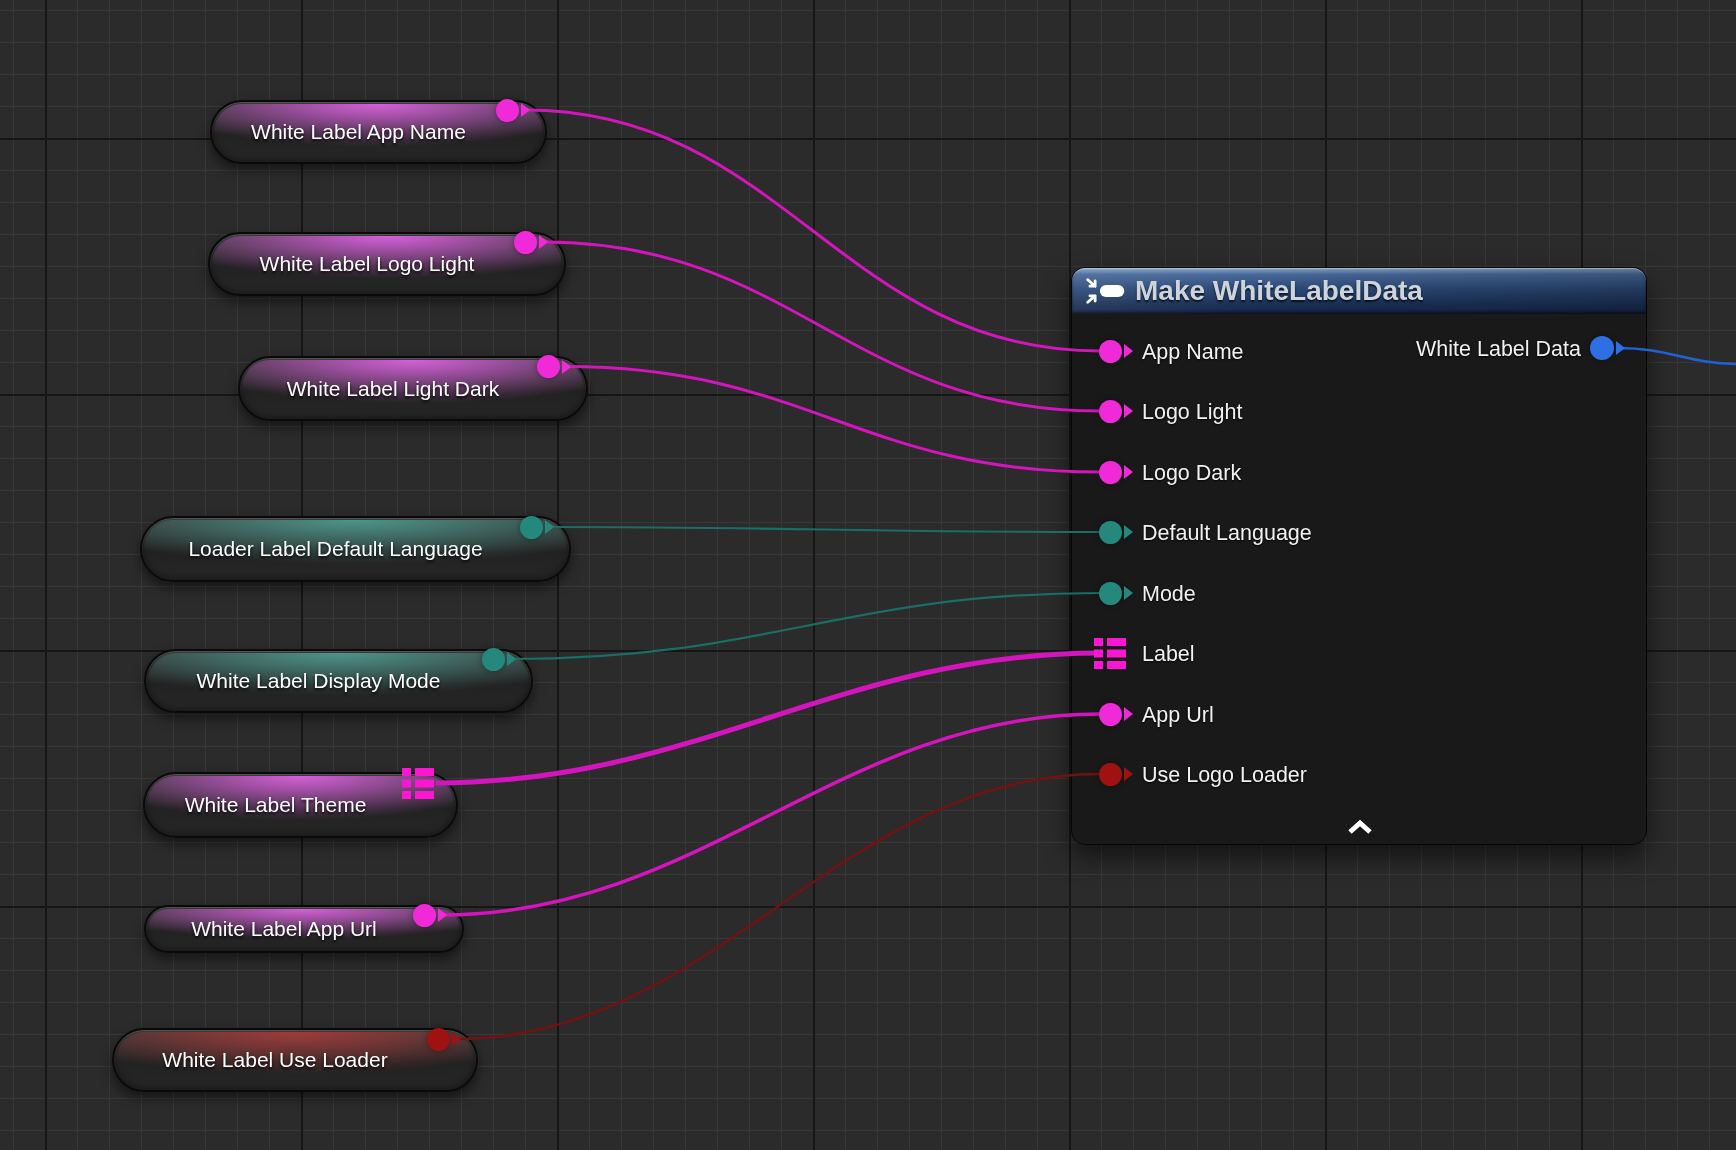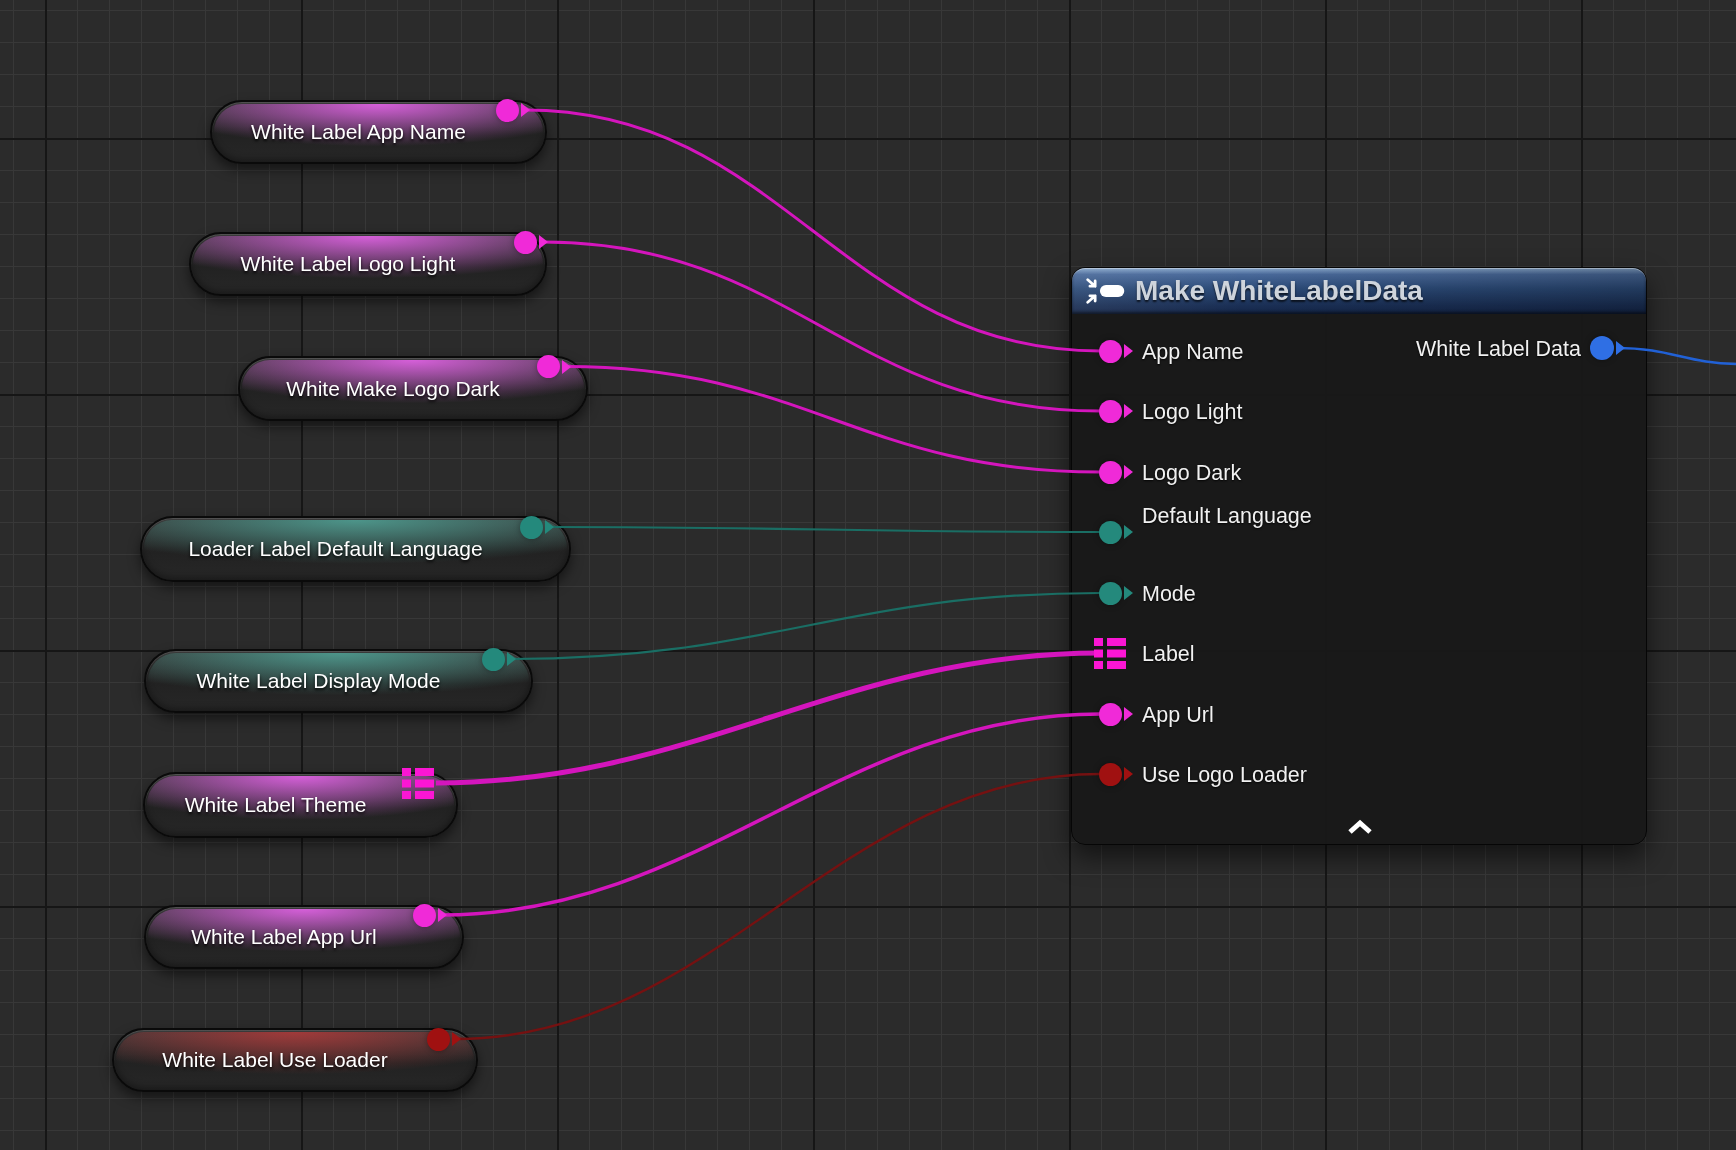--- a/index.html
+++ b/index.html
@@ -80,36 +80,36 @@
       <path d="M 511 659 C 771 659, 840 593, 1100 593" fill="none" stroke="#1a6e64" stroke-width="2.2"></path>
       <path d="M 436 783 C 696 783, 840 653, 1100 653" fill="none" stroke="#d415bd" stroke-width="5"></path>
       <path d="M 442 915 C 702 915, 840 714, 1100 714" fill="none" stroke="#d415bd" stroke-width="3.5"></path>
       <path d="M 456 1039 C 716 1039, 840 774, 1100 774" fill="none" stroke="#751111" stroke-width="2.4"></path>
       <path d="M 1616 348 C 1674 348, 1684 364, 1742 364" fill="none" stroke="#2161d6" stroke-width="2.6"></path>
     </svg>
   <div id="nodes-layer">
       <div class="getter-node" style="left: 210px; top: 78px; width: 337px; height: 64px; --glow: rgba(222,97,226,0.95);">
     <span class="getter-label">White Label App Name</span>
   </div>
-      <div class="getter-node" style="left: 189px; top: 210px; width: 358px; height: 64px; --glow: rgba(222,97,226,0.95);">
+      <div class="getter-node" style="left: 208px; top: 210px; width: 358px; height: 64px; --glow: rgba(222,97,226,0.95);">
     <span class="getter-label">White Label Logo Light</span>
   </div>
       <div class="getter-node" style="left: 238px; top: 334px; width: 350px; height: 65px; --glow: rgba(222,97,226,0.95);">
-    <span class="getter-label">White Make Logo Dark</span>
+    <span class="getter-label">White Label Light Dark</span>
   </div>
       <div class="getter-node" style="left: 140px; top: 494px; width: 431px; height: 66px; --glow: rgba(80,165,152,0.85);">
     <span class="getter-label">Loader Label Default Language</span>
   </div>
       <div class="getter-node" style="left: 144px; top: 627px; width: 389px; height: 64px; --glow: rgba(80,165,152,0.85);">
     <span class="getter-label">White Label Display Mode</span>
   </div>
       <div class="getter-node kind-struct" style="left: 143px; top: 750px; width: 315px; height: 66px; --glow: rgba(222,97,226,0.95);">
     <span class="getter-label">White Label Theme</span>
   </div>
-      <div class="getter-node" style="left: 144px; top: 883px; width: 320px; height: 64px; --glow: rgba(222,97,226,0.95);">
+      <div class="getter-node" style="left: 144px; top: 883px; width: 320px; height: 48px; --glow: rgba(222,97,226,0.95);">
     <span class="getter-label">White Label App Url</span>
   </div>
       <div class="getter-node" style="left: 112px; top: 1006px; width: 366px; height: 64px; --glow: rgba(175,58,58,0.88);">
     <span class="getter-label">White Label Use Loader</span>
   </div>
       <div class="make-node" style="left: 1071px; top: 267px; width: 576px; height: 578px;">
     <div class="make-header">
       <svg width="40" height="30" viewBox="0 0 46 32">
         <rect x="16" y="9" width="28" height="14" rx="7" fill="#ffffff"></rect>
         <path d="M2 3 L10.5 10.5 M10.5 10.5 L10.5 4.5 M10.5 10.5 L4.5 10.5" stroke="#ffffff" stroke-width="3.2" fill="none" stroke-linecap="round"></path>
@@ -118,21 +118,21 @@
       <span class="make-title">Make WhiteLabelData</span>
     </div>
     <div class="collapse-btn" style="left: 288px; top: 559px;">
       <svg width="28" height="16" viewBox="0 0 28 16">
         <polyline points="4,13 14,4 24,13" stroke="#ffffff" stroke-width="5" fill="none"></polyline>
       </svg>
     </div>
   <span class="make-pin-label" style="left: 70px; top: 84px; text-align: center;">App Name</span>
         <span class="make-pin-label" style="left: 70px; top: 144px;">Logo Light</span>
         <span class="make-pin-label" style="left: 70px; top: 205px;">Logo Dark</span>
-        <span class="make-pin-label" style="left: 70px; top: 248px;">Default Language</span>
+        <span class="make-pin-label" style="left: 70px; top: 265px;">Default Language</span>
         <span class="make-pin-label" style="left: 70px; top: 326px;">Mode</span>
         <span class="make-pin-label" style="left: 70px; top: 386px;">Label</span>
         <span class="make-pin-label" style="left: 70px; top: 447px;">App Url</span>
         <span class="make-pin-label" style="left: 70px; top: 507px;">Use Logo Loader</span>
         <span class="make-pin-label out" style="left: 509px; top: 81px;">White Label Data</span>
       </div>
     </div>
   <div id="pins-layer">
       <div class="pin" style="left: 495.5px; top: 98.5px;">
         <span class="pin-dot" style="width:23px;height:23px;background:#f02ad8"></span>

